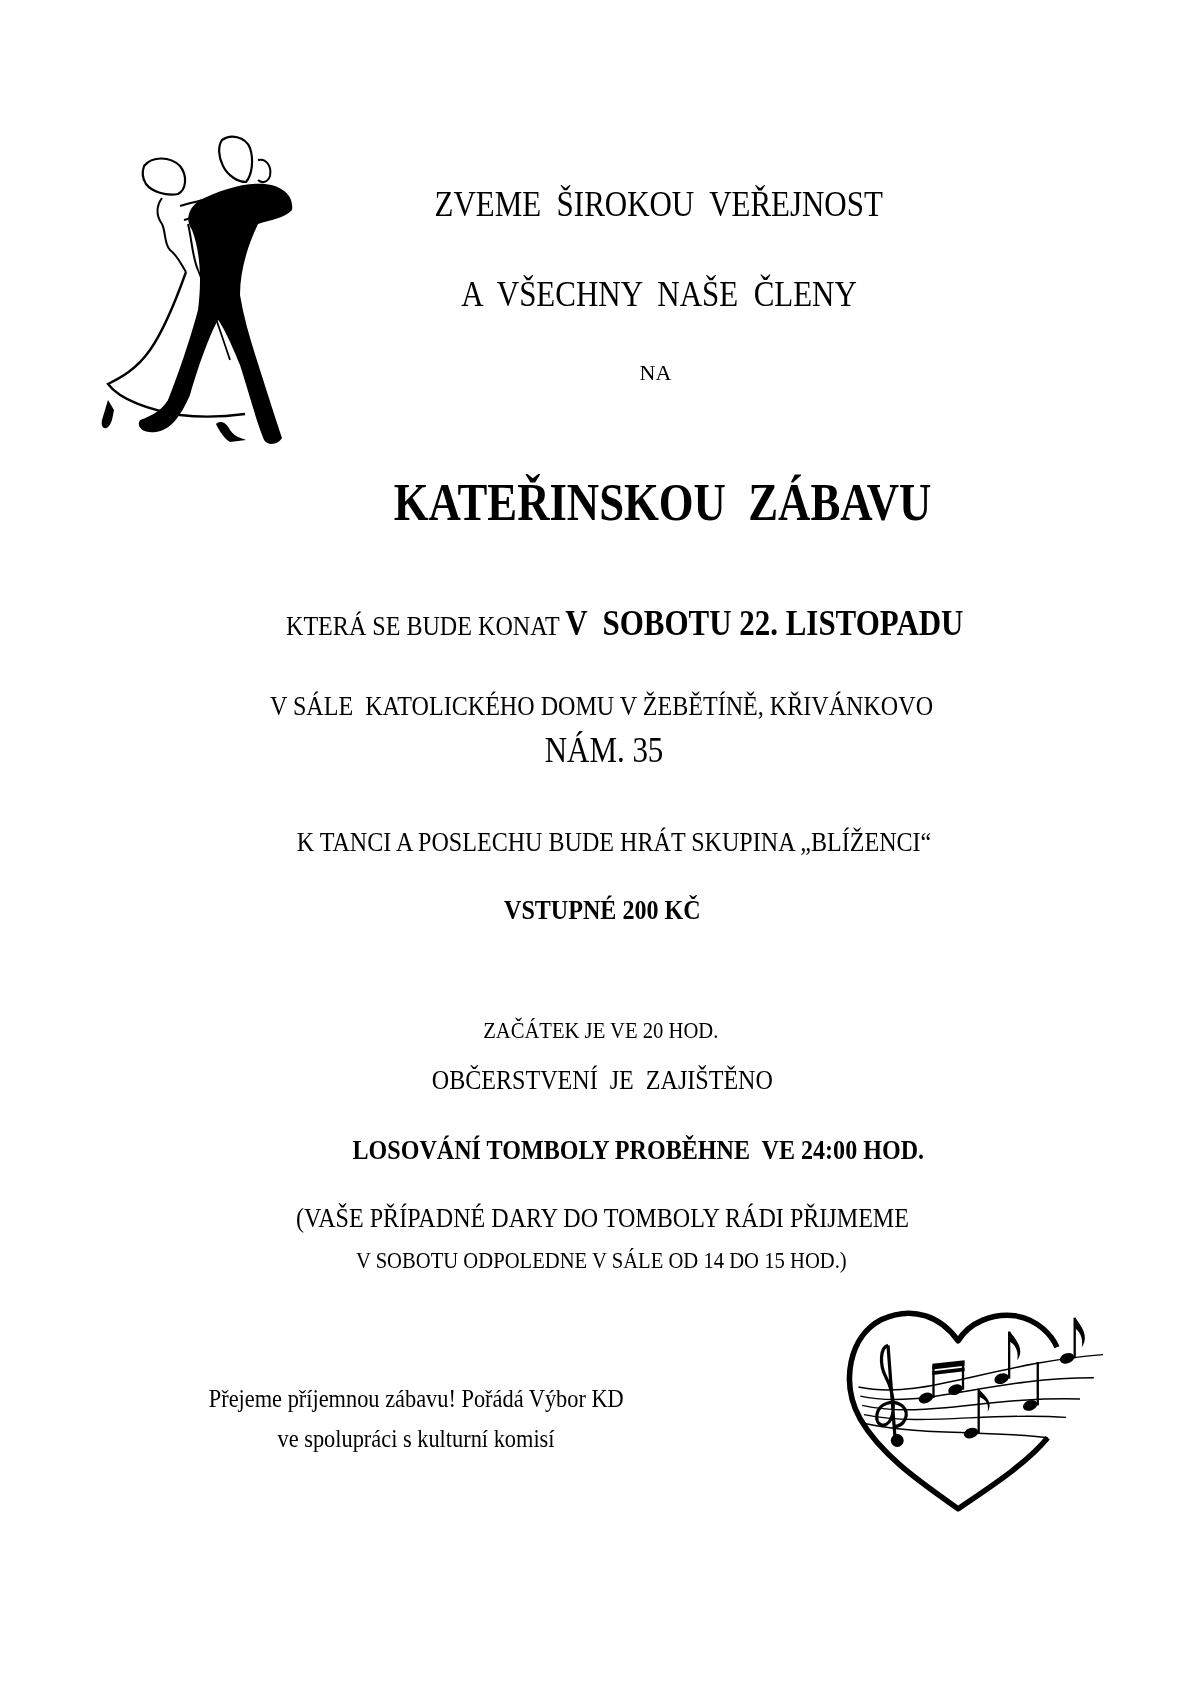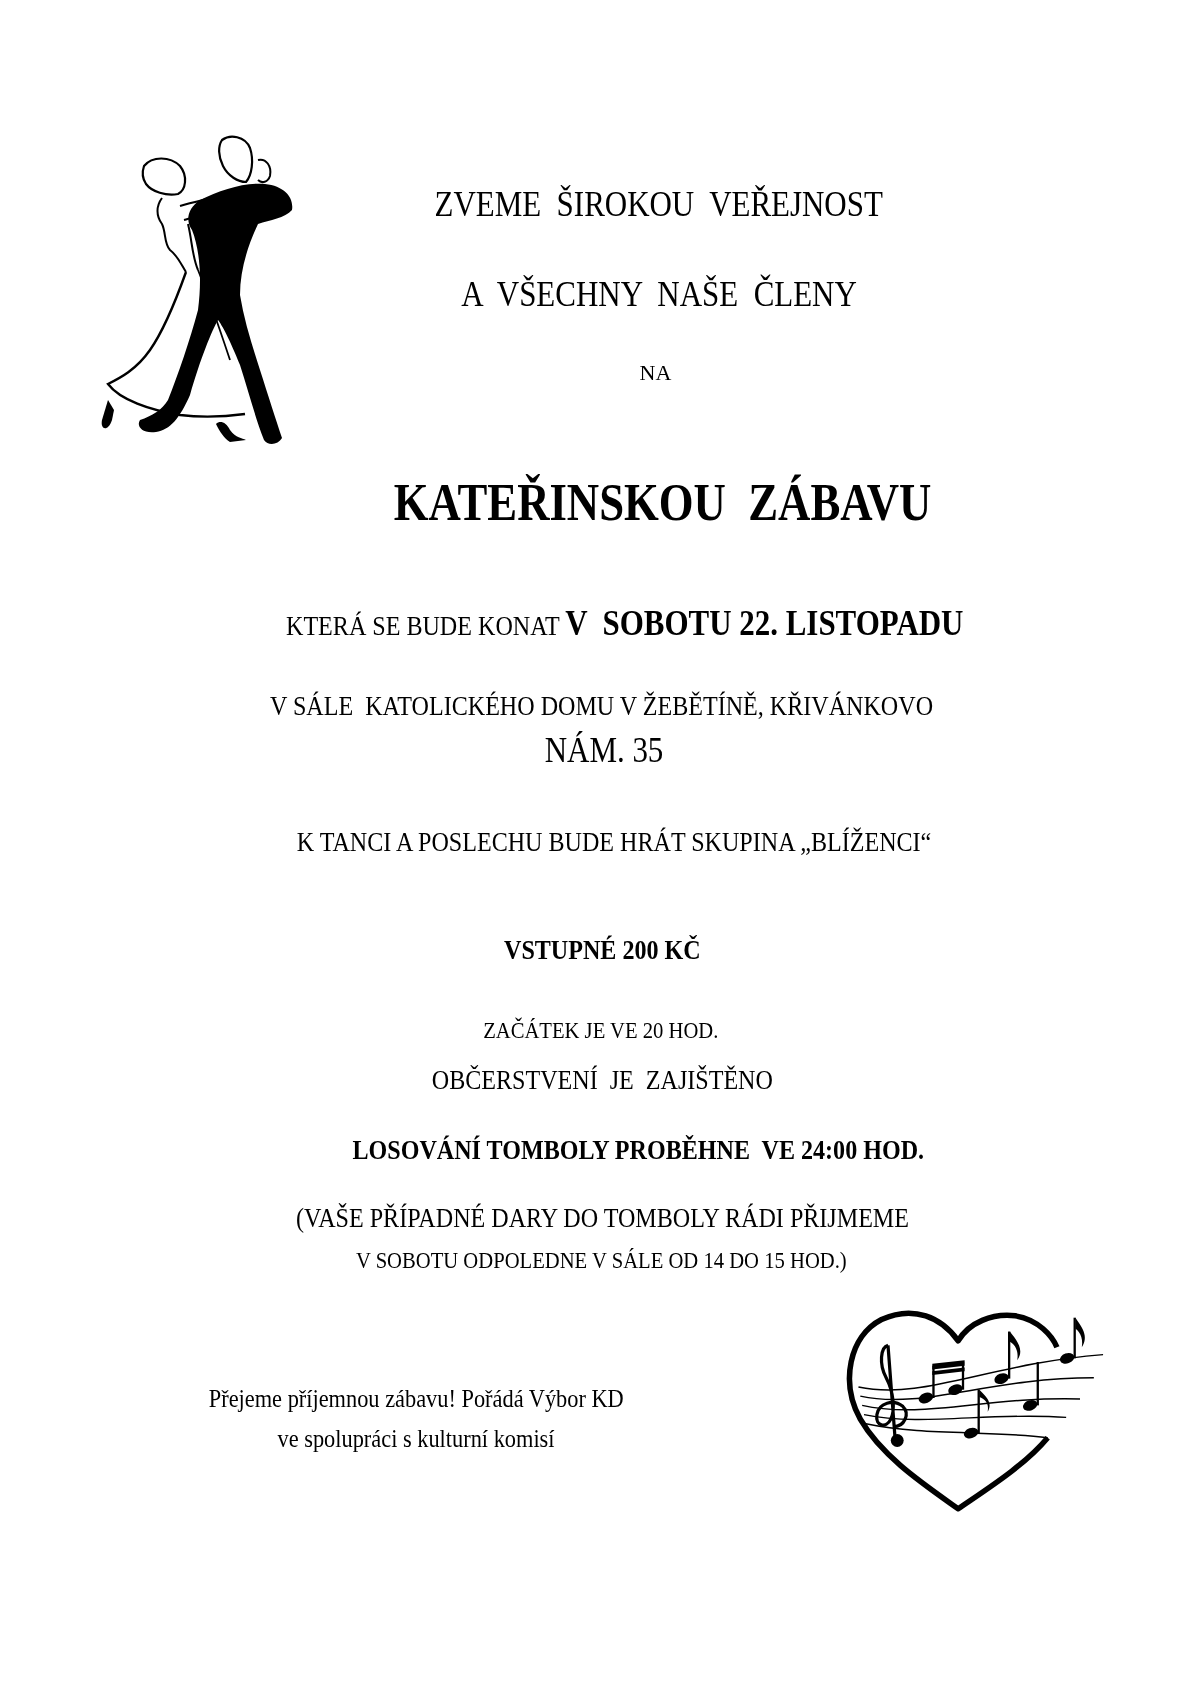--- a/index.html
+++ b/index.html
@@ -61,21 +61,21 @@
 <div class="line reg" style="top:664px;font-size:28px;">
   <span class="cond">V SÁLE  KATOLICKÉHO DOMU V ŽEBĚTÍNĚ, KŘIVÁNKOVO</span>
 </div>
 <div class="line reg" style="top:696px;font-size:36px;">
   <span class="cond">NÁM. 35</span>
 </div>
 
 <div class="line reg" style="top:800px;font-size:28px;padding-left:12px;">
   <span class="cond">K TANCI A POSLECHU BUDE HRÁT SKUPINA „BLÍŽENCI“</span>
 </div>
-<div class="line bold" style="top:908px;font-size:28px;">
+<div class="line bold" style="top:868px;font-size:28px;">
   <span class="cond">VSTUPNÉ 200 KČ</span>
 </div>
 <div class="line reg" style="top:994px;font-size:24px;">
   <span class="cond">ZAČÁTEK JE VE 20 HOD.</span>
 </div>
 <div class="line reg" style="top:1038px;font-size:28px;">
   <span class="cond">OBČERSTVENÍ  JE  ZAJIŠTĚNO</span>
 </div>
 <div class="line bold" style="top:1108px;font-size:28px;padding-left:36px;">
   <span class="cond">LOSOVÁNÍ TOMBOLY PROBĚHNE  VE 24:00 HOD.</span>

